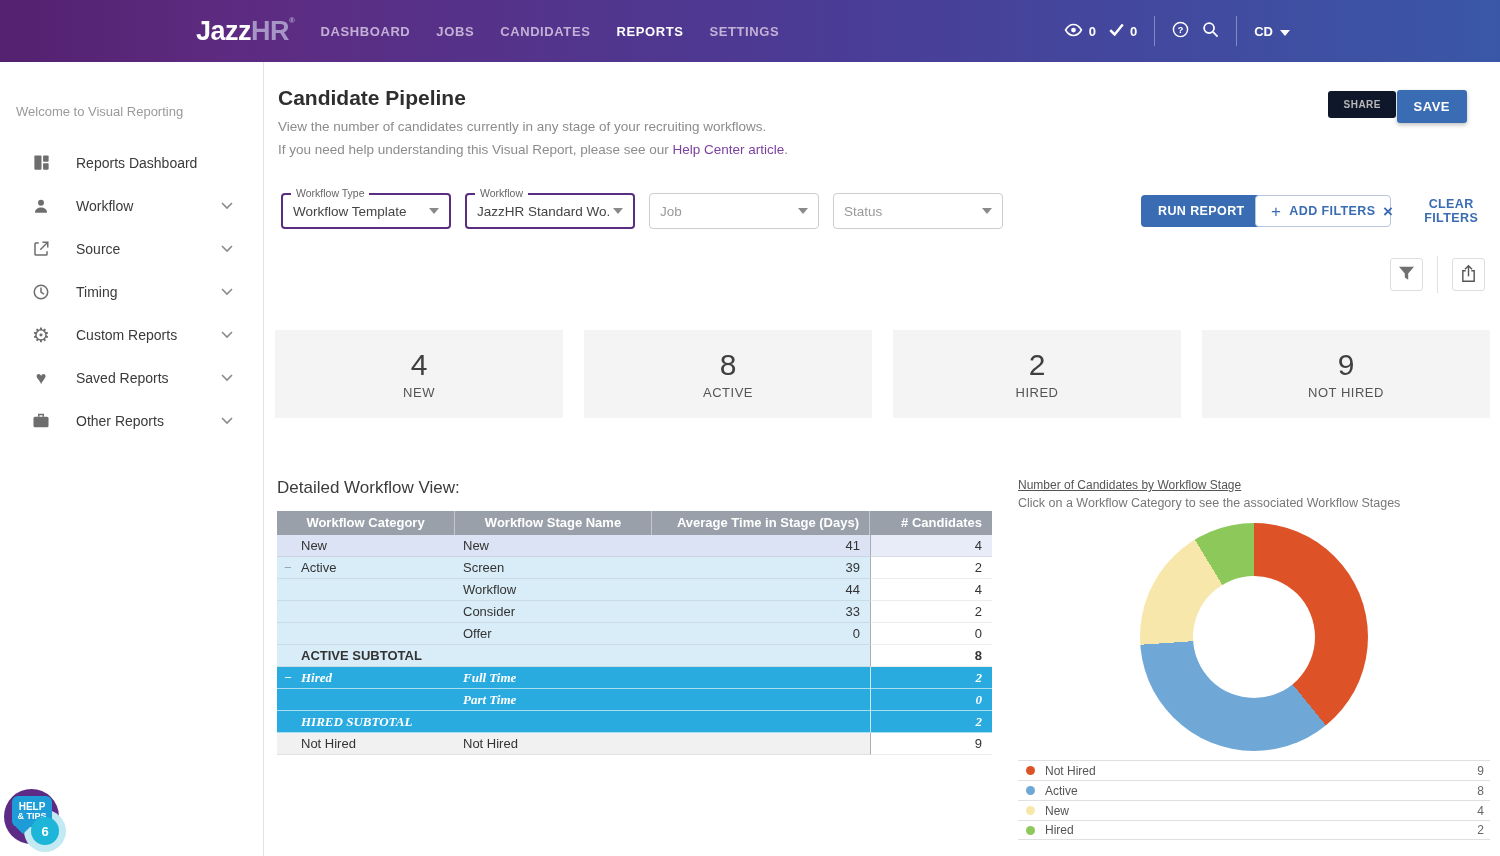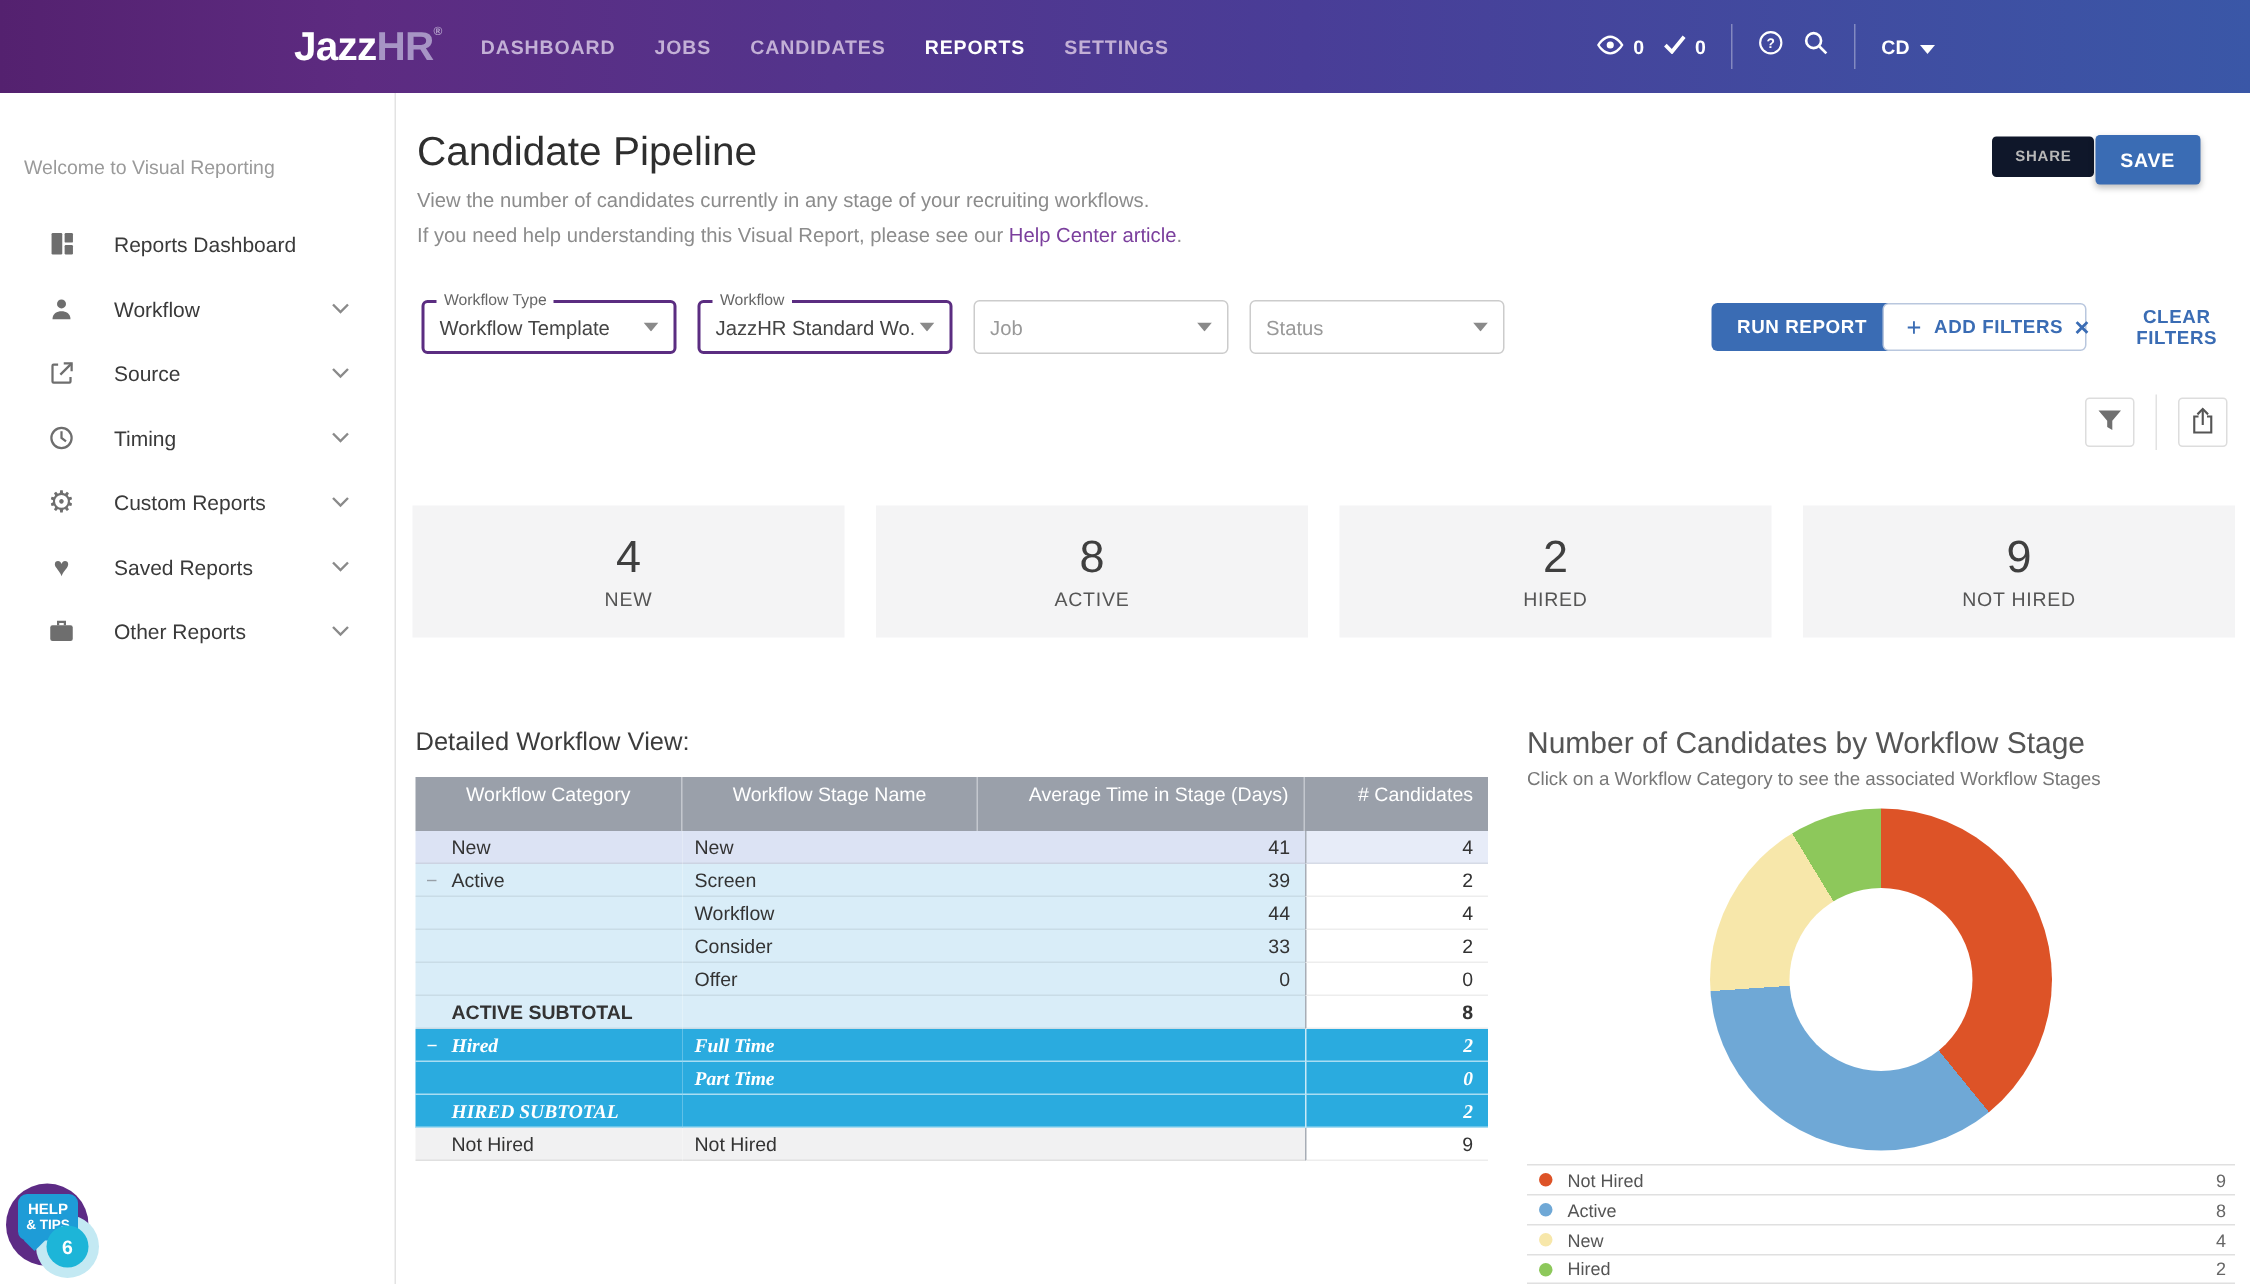--- a/index.html
+++ b/index.html
@@ -30,21 +30,21 @@
   .sb-sub{ padding-left:16px; margin-top:16px; font-size:13px; color:#9a9a9a; }
   .sb-items{ margin-top:22px; }
   .sb-item{ height:43px; display:flex; align-items:center; position:relative; }
   .sb-ic{ width:22px; margin-left:30px; display:flex; justify-content:center; color:#6e6e6e; font-size:19px; line-height:1; }
   .sb-label{ margin-left:24px; font-size:14px; color:#3a3a3a; }
   .sb-chev{ position:absolute; right:30px; display:flex; }
 
   
   .content{ position:absolute; top:62px; left:264px; width:1236px; bottom:0; background:#fff; }
   .page-header{ position:relative; padding:24px 0 0 14px; }
-  .page-title{ font-size:27px; color:#2e2e2e; font-weight:normal; }
+  .page-title{ font-size:21px; color:#2e2e2e; font-weight:bold; }
   .page-desc{ margin-top:9px; font-size:13.5px; color:#8c8c8c; }
   .page-help{ margin-top:8px; font-size:13.5px; color:#8c8c8c; }
   .help-link{ color:#7b3f9d; }
   .btn-share{ position:absolute; top:29px; right:104px; background:#0f172a; color:#b8b8b8;
               font-size:10px; font-weight:bold; letter-spacing:.5px; border:none; border-radius:3px; padding:8px 15px; }
   .btn-save{ position:absolute; top:28px; right:33px; background:#3a6cb4; color:#fff;
              font-size:13px; font-weight:bold; letter-spacing:.5px; border:none; border-radius:3px;
              padding:9px 17px; box-shadow:0 2px 4px rgba(0,0,0,.25); }
 
   
@@ -81,21 +81,21 @@
               align-items:center; justify-content:center; }
   .stat-value{ font-size:30px; color:#3f3f3f; }
   .stat-label{ margin-top:3px; font-size:13px; color:#555; letter-spacing:.5px; }
 
   
   .bottom{ position:relative; margin-top:60px; height:378px; }
   .table-section{ position:absolute; left:13px; top:0; width:715px; }
   .table-title{ font-size:17px; color:#3c3c3c; font-weight:normal; }
   .wtable{ margin-top:13px; display:grid; grid-template-columns:178px 197px 218px 122px; }
   .trow{ display:contents; }
-  .hc{ background:#9aa0aa; color:#fff; font-weight:normal; font-size:13px; height:36px; line-height:24px;
+  .hc{ background:#9aa0aa; color:#fff; font-weight:bold; font-size:13px; height:24px; line-height:24px;
        text-align:center; border-right:1px solid #c3c7ce; white-space:nowrap; overflow:hidden; }
   .hc.h4{ border-right:none; }
   .hc.h3,.hc.h4{ text-align:right; padding-right:10px; }
   .c{ height:22px; line-height:22px; font-size:13px; color:#333; white-space:nowrap; overflow:hidden;
       border-bottom:1px solid rgba(0,0,0,.07); }
   .c1{ position:relative; padding-left:24px; }
   .c2{ padding-left:8px; }
   .c3,.c4{ text-align:right; padding-right:10px; }
   .c4{ border-left:1px solid #a7adb6; background:#fff; }
   .minus{ position:absolute; left:7px; color:#98a0a8; font-size:13px; }
@@ -108,21 +108,21 @@
   .trow.hired .c{ background:#2aabdf; color:#fff; border-bottom:1px solid rgba(255,255,255,.6);
                   font-family:"Liberation Serif", serif; font-weight:bold; font-style:italic; }
   .trow.hired .c4{ background:#2aabdf; border-left-color:rgba(255,255,255,.75); }
   .trow.hired .minus{ color:#fff; }
   .trow.subtotal .c1{ font-weight:bold; }
   .trow.subtotal .c4{ font-weight:bold; }
   .trow.active.subtotal .c1{ font-family:"Liberation Sans", sans-serif; font-style:normal; }
 
   
   .chart-section{ position:absolute; left:754px; top:0; width:472px; }
-  .chart-title{ font-size:20px; color:#555; font-weight:normal; }
+  .chart-title{ font-size:12px; color:#555; font-weight:normal;text-decoration:underline; }
   .chart-sub{ margin-top:4px; font-size:12.5px; color:#777; }
   .donut-wrap{ width:228px; height:228px; margin:13px auto 0; position:relative; }
   .donut{ width:228px; height:228px; border-radius:50%; }
   .donut-hole{ position:absolute; left:53px; top:53px; width:122px; height:122px; border-radius:50%; background:#fff; }
   .legend{ margin-top:9px; }
   .lg-row{ display:flex; align-items:center; height:20px; border-top:1px solid #e0e0e0; font-size:12px; }
   .lg-row:last-child{ border-bottom:1px solid #e0e0e0; }
   .lg-dot{ width:9px; height:9px; border-radius:50%; margin-left:8px; }
   .lg-label{ margin-left:10px; color:#555; }
   .lg-value{ margin-left:auto; margin-right:6px; color:#666; }

